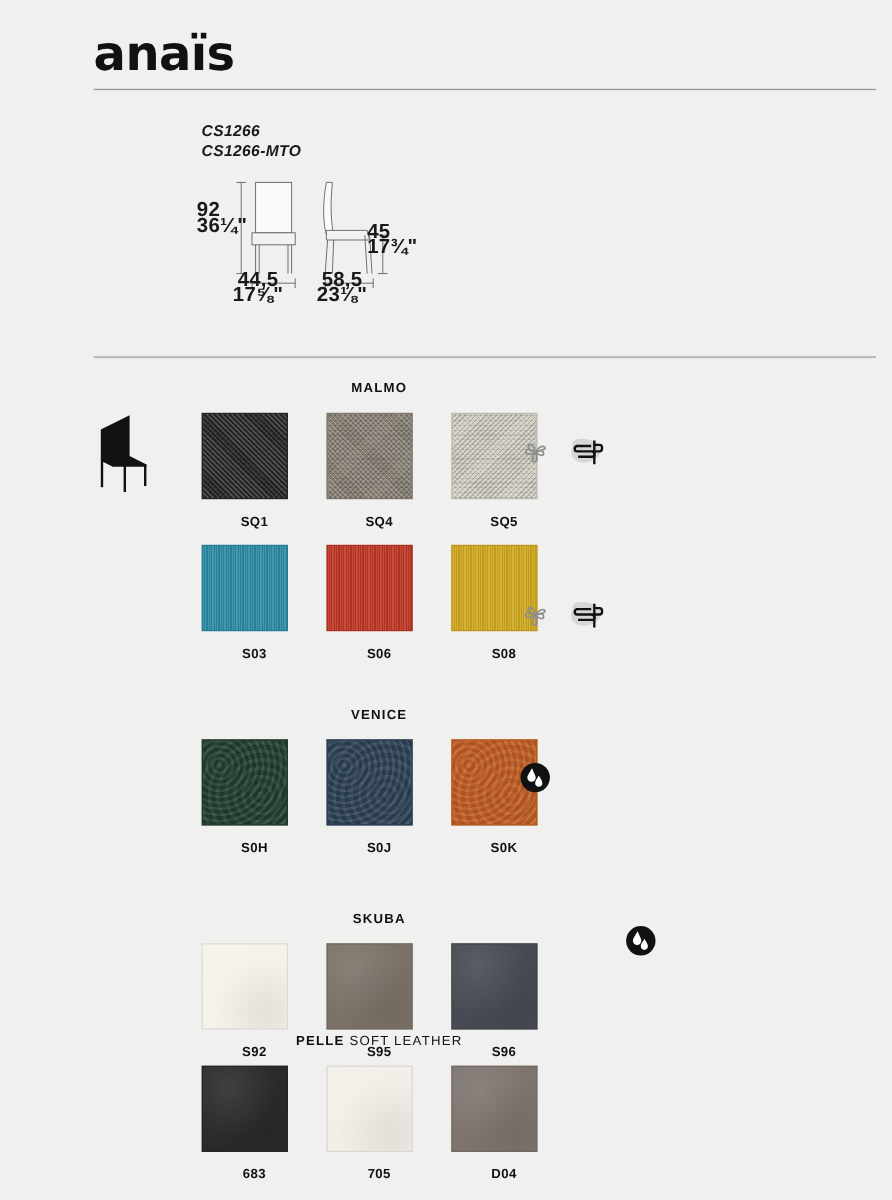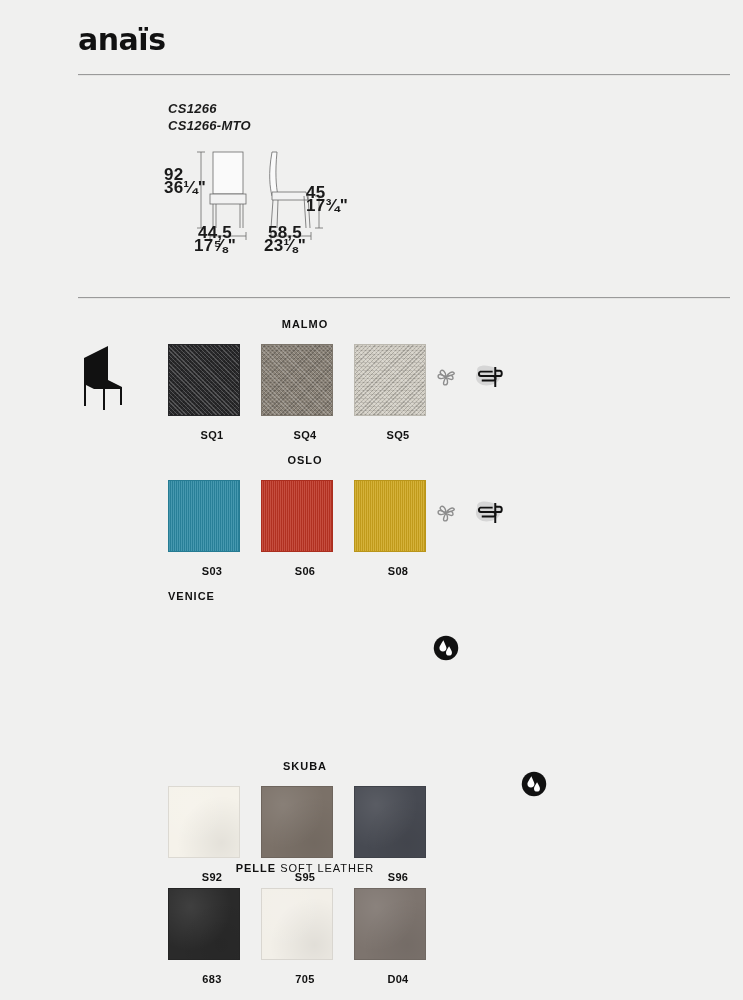--- a/index.html
+++ b/index.html
@@ -14,21 +14,21 @@
     color: #1a1a1a;
     overflow: hidden;
     position: relative;
   }
 
   
   .brand {
     position: absolute;
     left: 78px;
     top: 22px;
-    font-size: 30px;
+    font-size: 40px;
     font-weight: bold;
     letter-spacing: -0.5px;
     color: #111;
     font-family: "DejaVu Sans", sans-serif;
   }
   .rule {
     position: absolute;
     left: 78px;
     width: 652px;
     height: 1px;
@@ -86,21 +86,21 @@
     letter-spacing: 1px;
     color: #111;
     margin: 0 0 14px 0;
     white-space: nowrap;
   }
   .group-title .light { font-weight: normal; }
 
   .swatch-row {
     display: flex;
     align-items: flex-start;
-    gap: 5px;
+    gap: 16px;
   }
   .swatch-cell {
     width: 88px;
     margin-right: 0;
   }
   .swatch {
     width: 72px;
     height: 72px;
     border: 1px solid rgba(0,0,0,0.10);
     box-sizing: border-box;
@@ -248,38 +248,51 @@
           <div class="swatch tex-weave" style="background: rgb(139, 131, 120);"></div>
           <div class="swatch-code">SQ4</div>
         </div>
         <div class="swatch-cell">
           <div class="swatch tex-weave" style="background: rgb(210, 206, 196);"></div>
           <div class="swatch-code">SQ5</div>
         </div>
       </div>
     </div>
     <div class="group" style="top: 454px;">
-      <div class="group-title"><span>OSLO</span><span class="light"></span></div>
       <div class="swatch-row">
         <div class="swatch-cell">
           <div class="swatch tex-linen" style="background: rgb(43, 137, 163);"></div>
           <div class="swatch-code">S03</div>
         </div>
         <div class="swatch-cell">
           <div class="swatch tex-linen" style="background: rgb(190, 52, 35);"></div>
           <div class="swatch-code">S06</div>
         </div>
         <div class="swatch-cell">
           <div class="swatch tex-linen" style="background: rgb(207, 166, 29);"></div>
           <div class="swatch-code">S08</div>
         </div>
       </div>
     </div>
     <div class="group" style="top: 590px;">
       <div class="group-title"><span>VENICE</span><span class="light"></span></div>
+      <div class="swatch-row">
+        <div class="swatch-cell">
+          <div class="swatch tex-grain" style="background: rgb(35, 64, 47);"></div>
+          <div class="swatch-code">S0H</div>
+        </div>
+        <div class="swatch-cell">
+          <div class="swatch tex-grain" style="background: rgb(46, 66, 88);"></div>
+          <div class="swatch-code">S0J</div>
+        </div>
+        <div class="swatch-cell">
+          <div class="swatch tex-grain" style="background: rgb(195, 94, 35);"></div>
+          <div class="swatch-code">S0K</div>
+        </div>
+      </div>
     </div>
     <div class="group" style="top: 760px;">
       <div class="group-title"><span>SKUBA</span><span class="light"></span></div>
       <div class="swatch-row">
         <div class="swatch-cell">
           <div class="swatch tex-smooth" style="background: rgb(245, 242, 234);"></div>
           <div class="swatch-code">S92</div>
         </div>
         <div class="swatch-cell">
           <div class="swatch tex-smooth" style="background: rgb(123, 113, 104);"></div>

